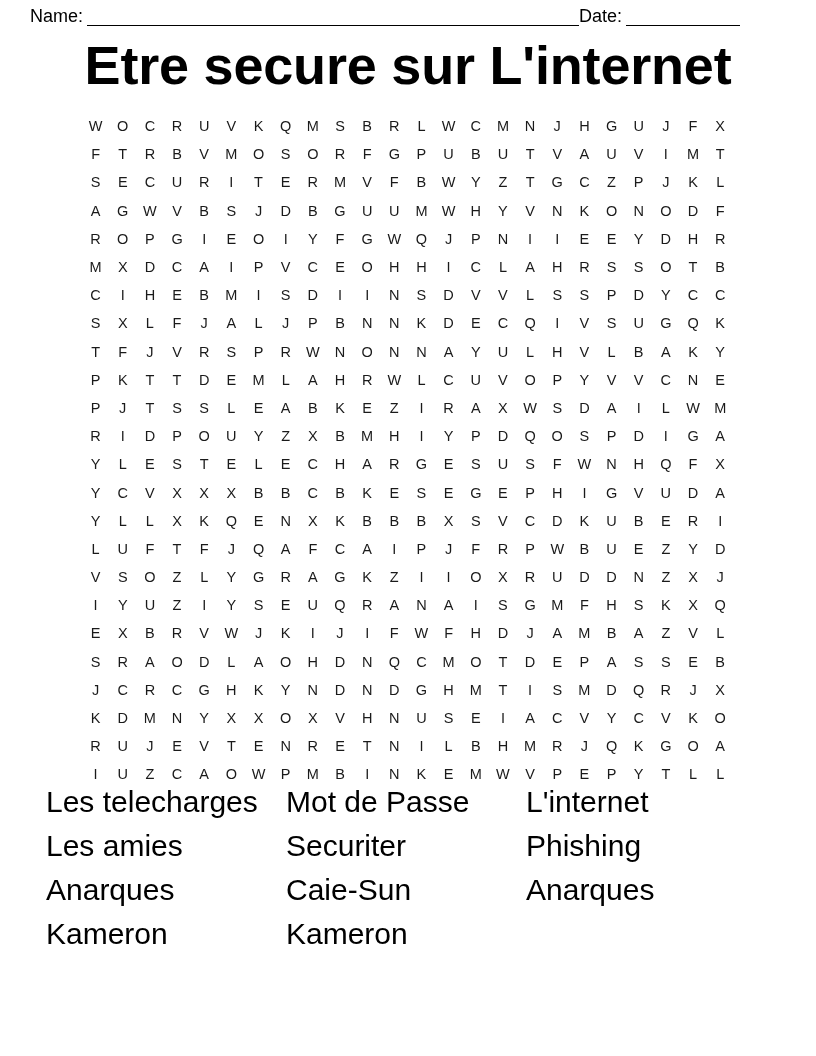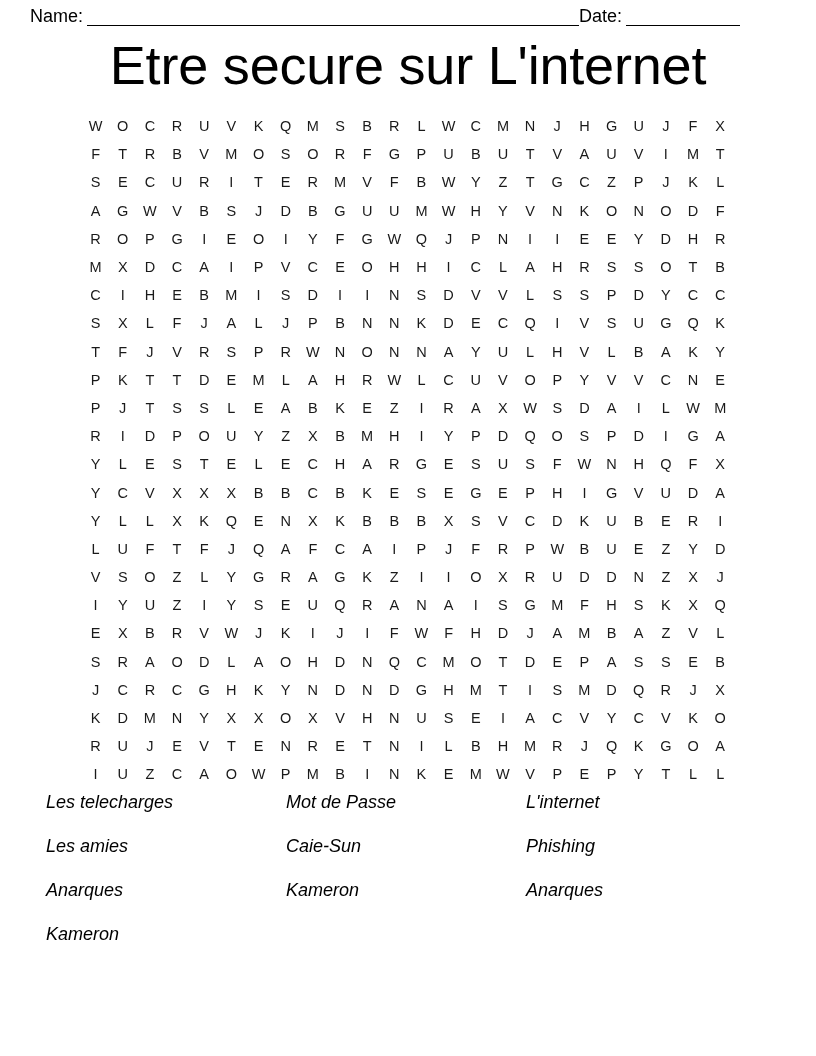--- a/index.html
+++ b/index.html
@@ -51,21 +51,21 @@
 
   
   .puzzle-title {
     position: absolute;
     left: 0;
     top: 34px;
     width: 816px;
     text-align: center;
     font-size: 54px;
     line-height: 62px;
-    font-weight: normal;
+    font-weight: bold;
     font-family: "Liberation Sans", sans-serif;
     letter-spacing: -0.2px;
     white-space: nowrap;
   }
 
   
   .grid {
     position: absolute;
     left: 82px;
     top: 112px;
@@ -91,26 +91,25 @@
     left: 46px;
     top: 780px;
     width: 724px;
     display: flex;
   }
   .word-col {
     width: 240px;
     flex: 0 0 240px;
   }
   .word-item {
-    font-size: 18px;
+    font-size: 30px;
     line-height: 44px;
     height: 44px;
     font-family: "Liberation Sans", sans-serif;
     white-space: nowrap;
-    font-style: italic;
   }
 </style>
 </head>
 <body>
 
 <div class="header-row">
   <div class="field name-field">
     <span class="field-label">Name:</span>
     <span class="field-rule"></span>
   </div>
@@ -751,20 +750,21 @@
 
 <div class="word-list">
     <div class="word-col">
       <div class="word-item">Les telecharges</div>
       <div class="word-item">Les amies</div>
       <div class="word-item">Anarques</div>
       <div class="word-item">Kameron</div>
     </div>
     <div class="word-col">
       <div class="word-item">Mot de Passe</div>
+      <div class="word-item">Securiter</div>
       <div class="word-item">Caie-Sun</div>
       <div class="word-item">Kameron</div>
     </div>
     <div class="word-col">
       <div class="word-item">L'internet</div>
       <div class="word-item">Phishing</div>
       <div class="word-item">Anarques</div>
     </div>
   </div>
 

